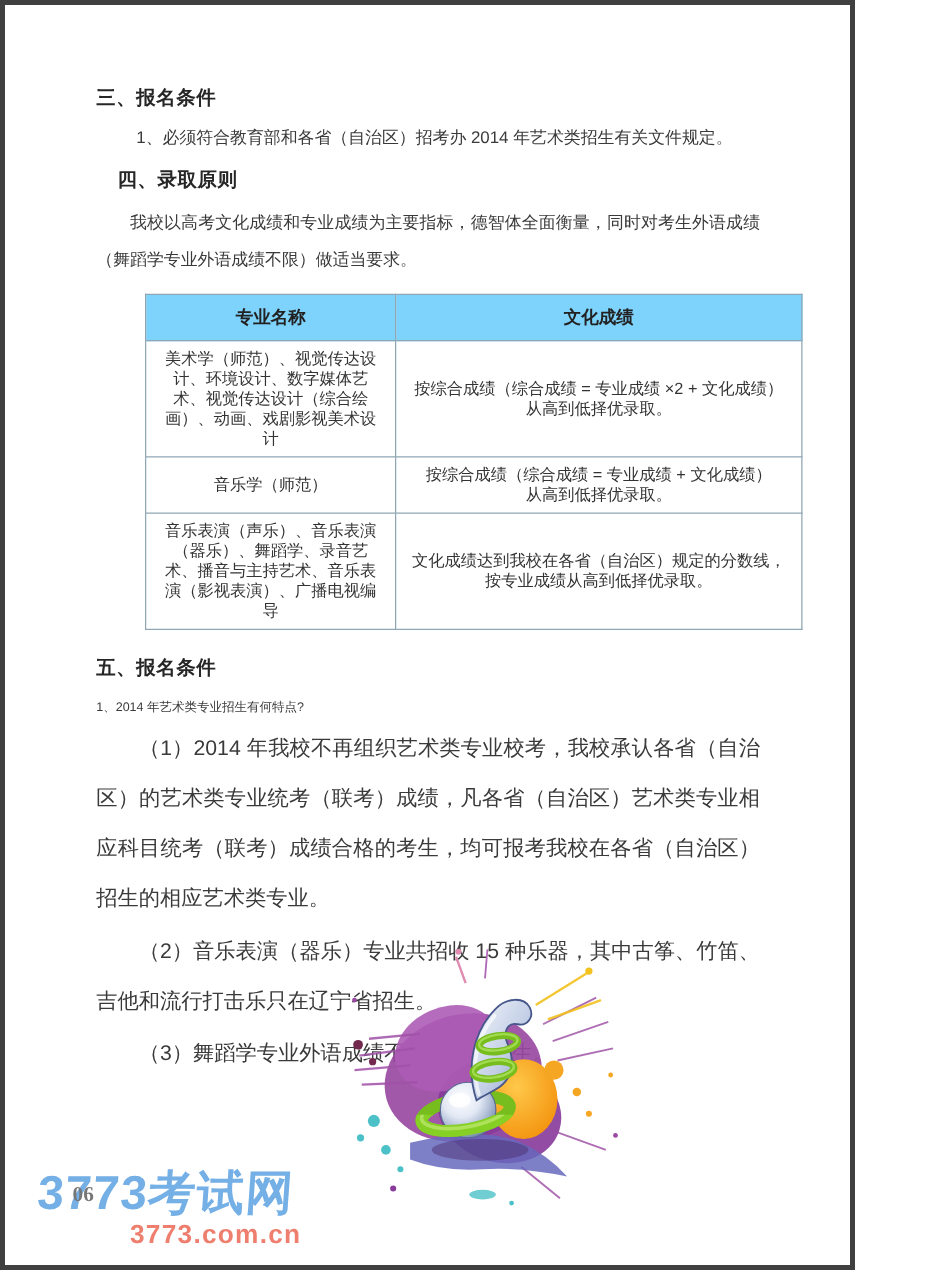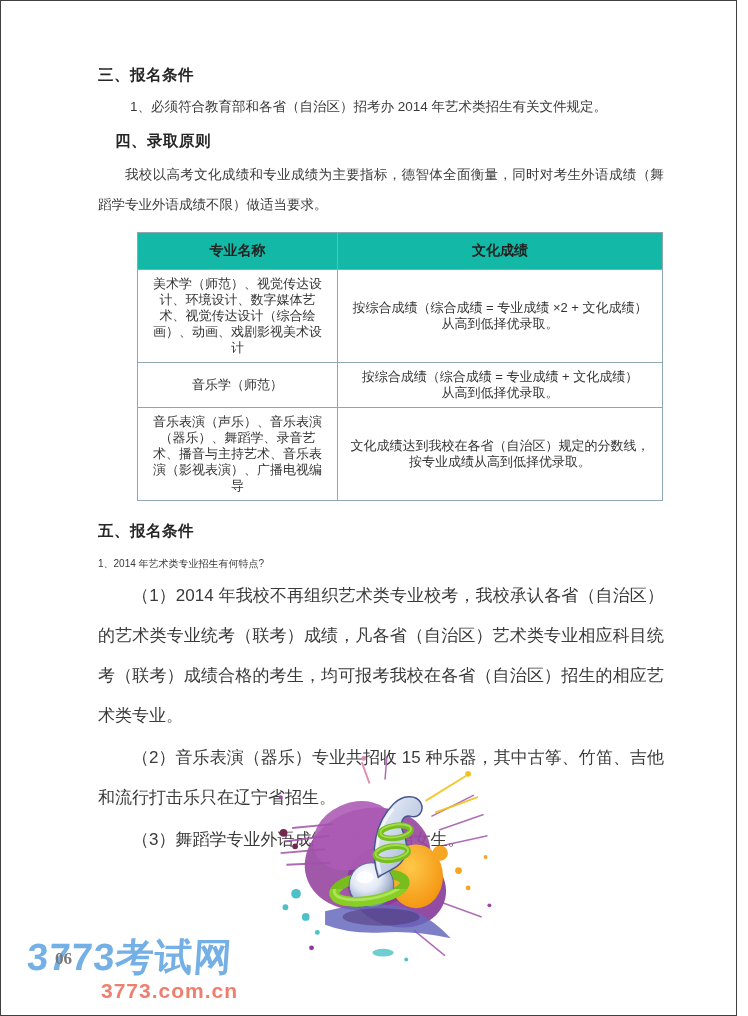--- a/index.html
+++ b/index.html
@@ -1,25 +1,24 @@
 <!DOCTYPE html>
 <html><head>
 <meta charset="utf-8">
 <style>
   html,body { margin:0; padding:0; background:#fff; }
   .page {
     position:relative;
-    width:737px; height:1016px;
+    width:684px; height:1016px;
     background:#ffffff;
-    border:1px solid #404040;
+    border:4px solid #404040;
     box-sizing:border-box;
     overflow:hidden;
     font-family:"Liberation Sans","DejaVu Sans",sans-serif;
     color:#3a3a3a;
-    padding-left:24px;
   }
   .content { padding:64px 72px 0 73px; }
   .sec-heading {
     font-size:15.5px; font-weight:bold; color:#262626;
     margin:0; letter-spacing:0.5px;
   }
   .h-gap1 { margin-top:0; }
   .h-gap2 { margin-top:15px;margin-left:17px; }
   .h-gap3 { margin-top:20px; }
   .item {
@@ -43,21 +42,21 @@
   table.adm {
     border-collapse:collapse;
     margin:12px 0 0 39px;
     width:525px;
     table-layout:fixed;
   }
   table.adm th, table.adm td {
     border:1px solid #8fa6b4;
   }
   table.adm th {
-    background:#14b8a6;
+    background:#7dd3fc;
     font-size:14px; font-weight:bold; color:#222;
     padding:9px 4px;
     text-align:center;
   }
   table.adm td {
     font-size:13px; line-height:16px;
     padding:6px 10px;
     vertical-align:middle;
     color:#333;
   }

